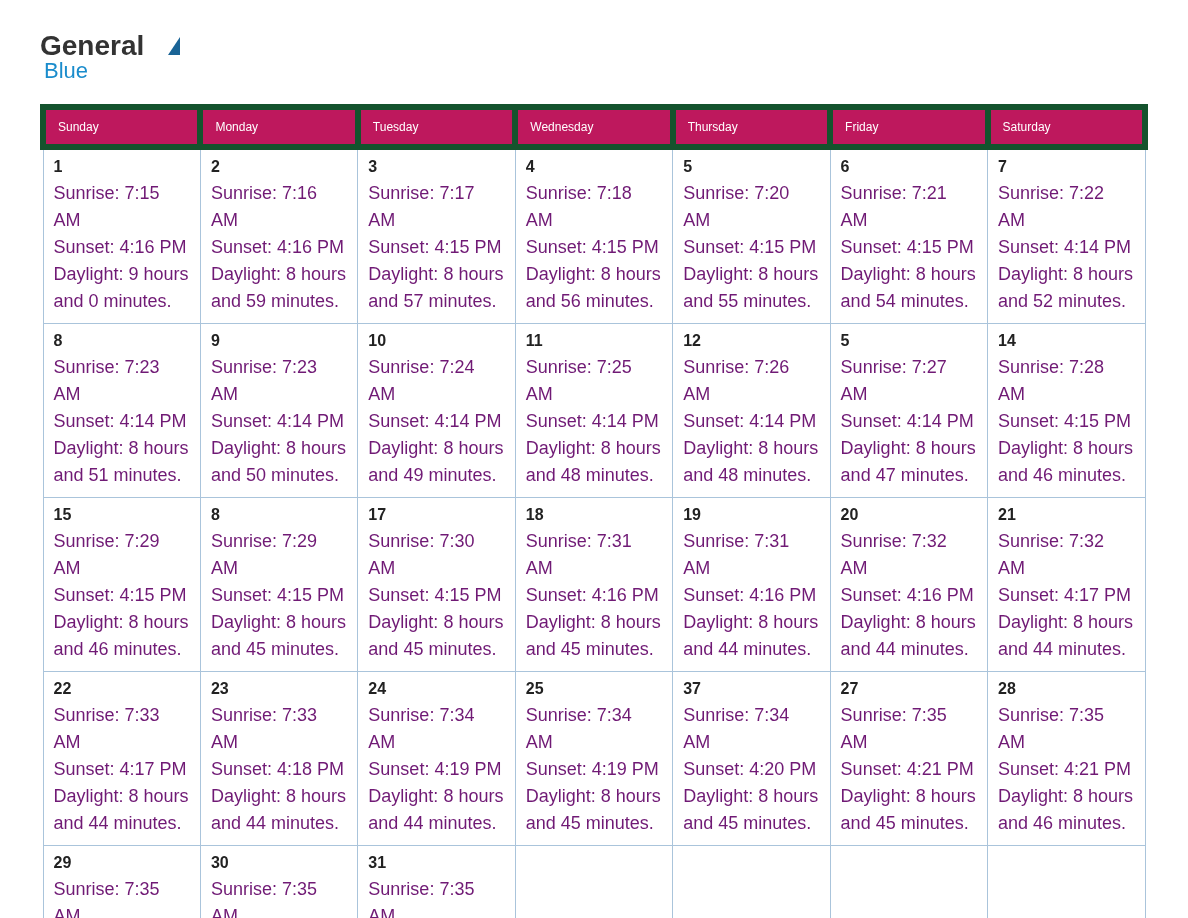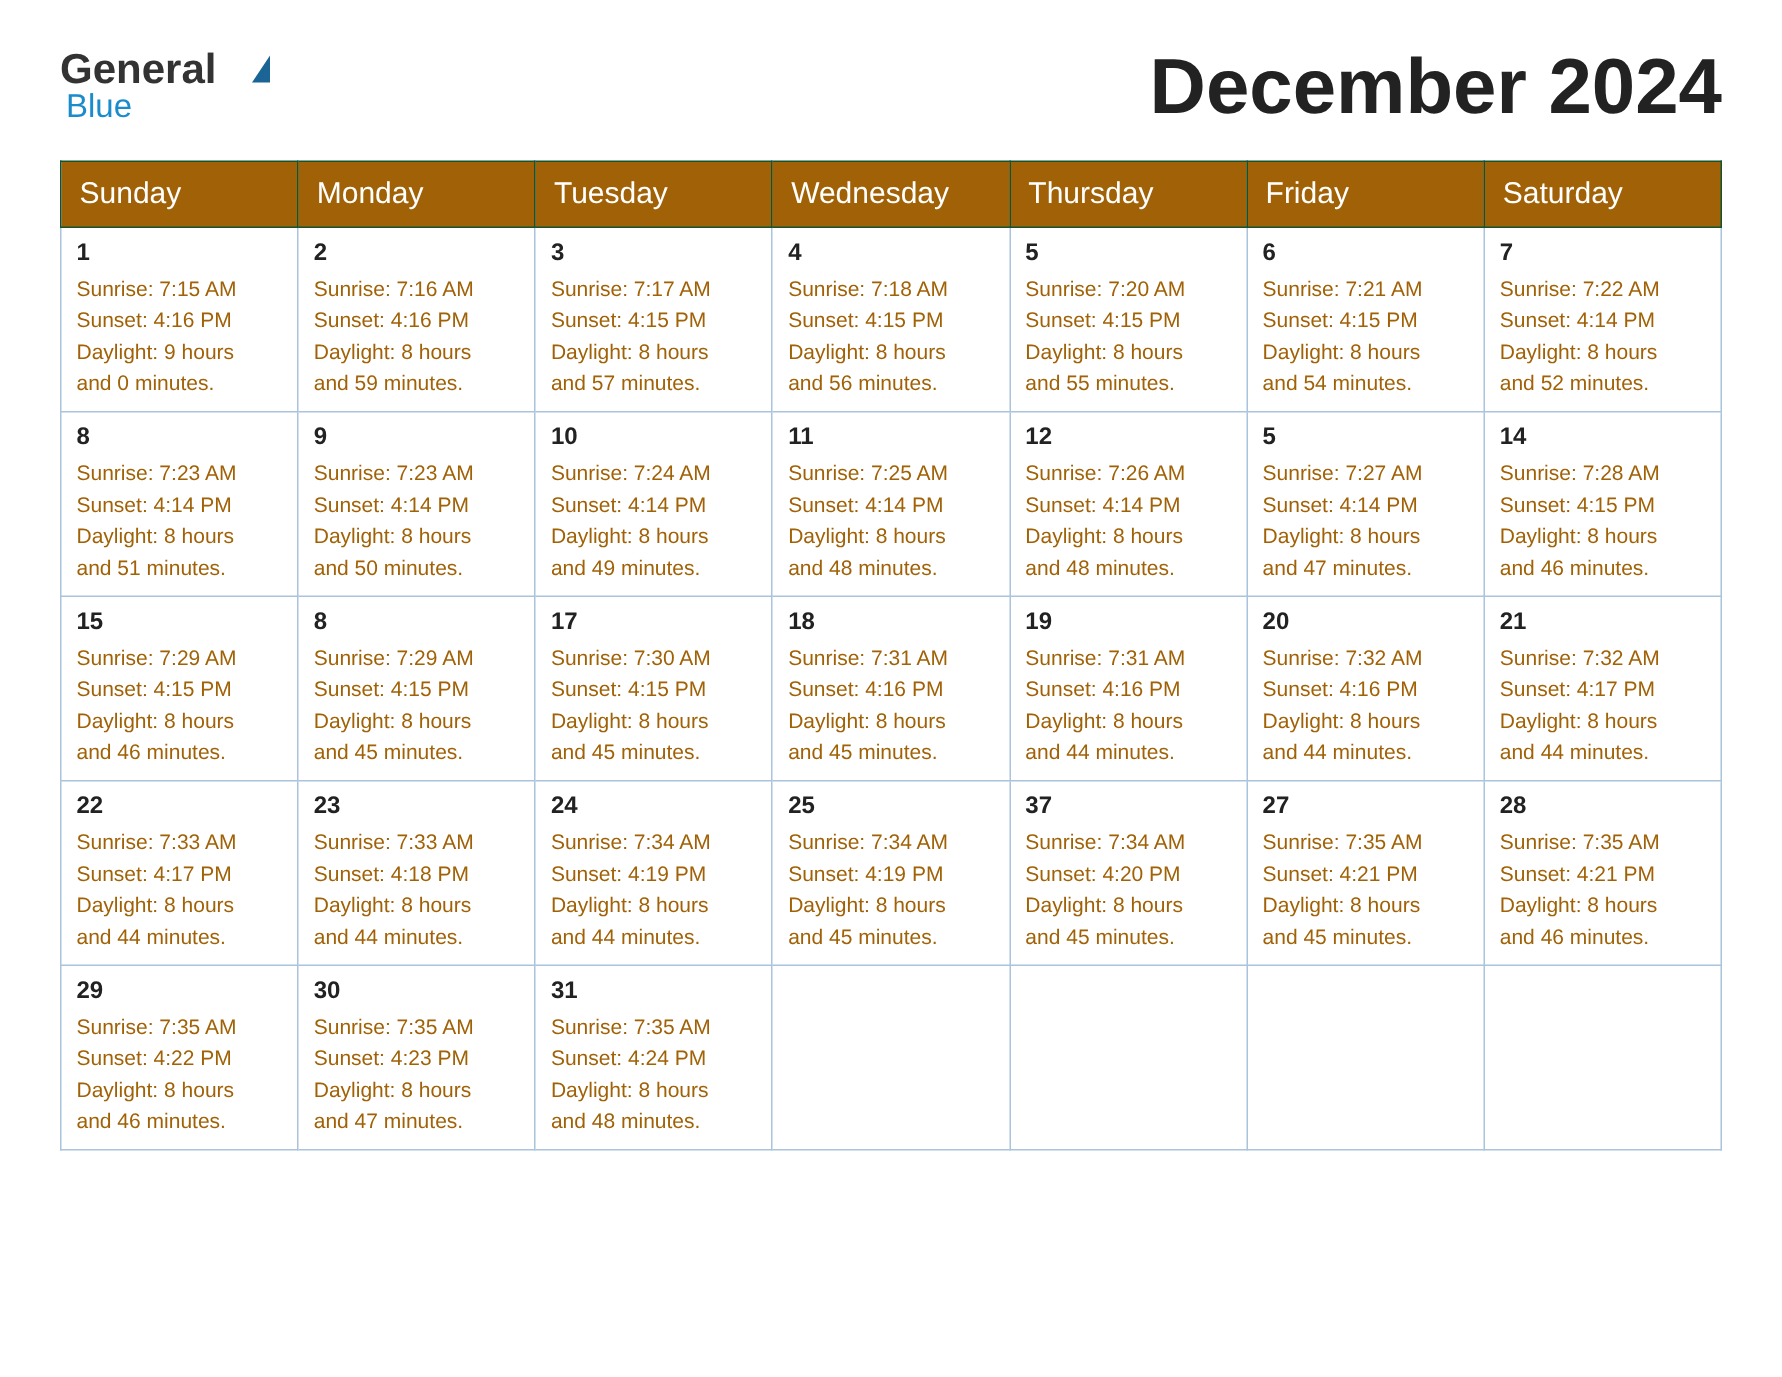--- a/index.html
+++ b/index.html
@@ -56,43 +56,43 @@
     .location {
       font-size: 22px;
       color: #444;
       margin-top: 4px;
     }
     table {
       width: 100%;
       border-collapse: collapse;
     }
     thead tr th {
-      background-color: #a16207;
+      background-color: #be185d;
       color: white;
       padding: 10px 12px;
       text-align: left;
-      font-size: 20px;
+      font-size: 12px;
       font-weight: normal;
-      border: 1px solid #14532d;
+      border: 6px solid #14532d;
     }
     tbody tr td {
       border: 1px solid #aac4db;
       padding: 8px 10px;
       vertical-align: top;
       width: 14.28%;
     }
     .day-number {
       font-size: 16px;
       font-weight: bold;
       color: #222;
       margin-bottom: 4px;
     }
     .day-info {
-      font-size: 14px;
-      color: #a16207;
+      font-size: 18px;
+      color: #701a75;
       line-height: 1.5;
     }
     tbody tr {
       background: #fff;
     }
     tbody tr:nth-child(even) {
       background: #fff;
     }
     .empty-cell {
       background: #fff;
@@ -103,21 +103,20 @@
 
 <div class="header">
   <div class="logo">
     <div class="logo-text">
       <span class="logo-general">General</span>
       <span class="logo-triangle"></span>
     </div>
     <div class="logo-subtitle">Blue</div>
   </div>
   <div class="title-section">
-    <div class="month-year">December 2024</div>
   </div>
 </div>
 
 <table>
   <thead>
     <tr>
     <th>Sunday</th>
         <th>Monday</th>
         <th>Tuesday</th>
         <th>Wednesday</th>

